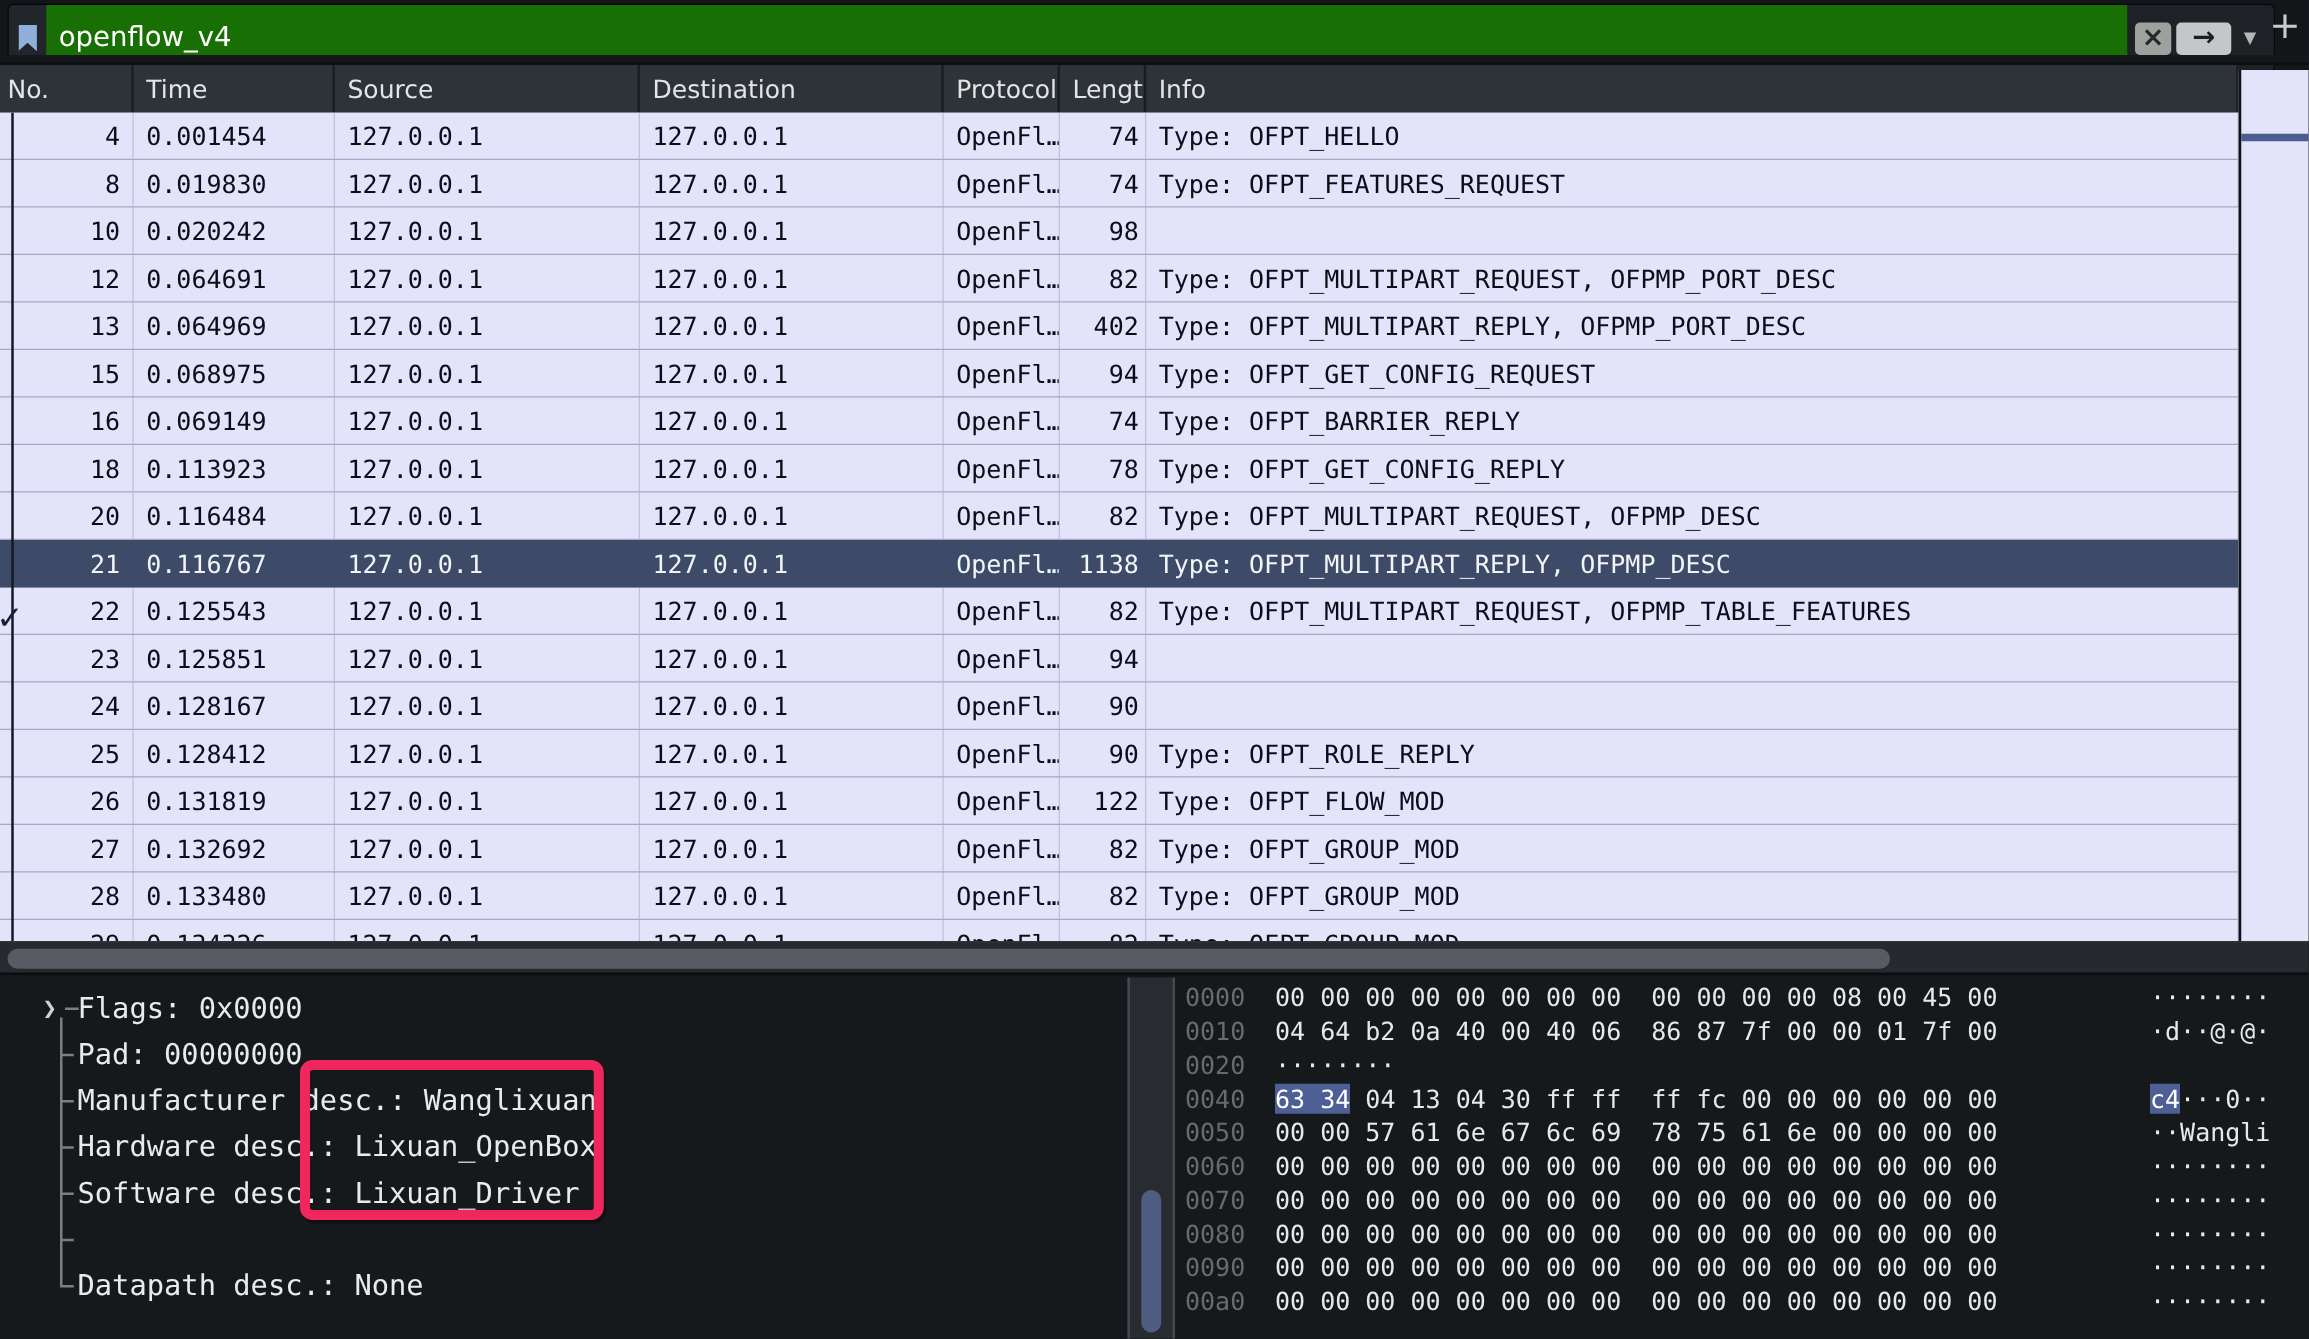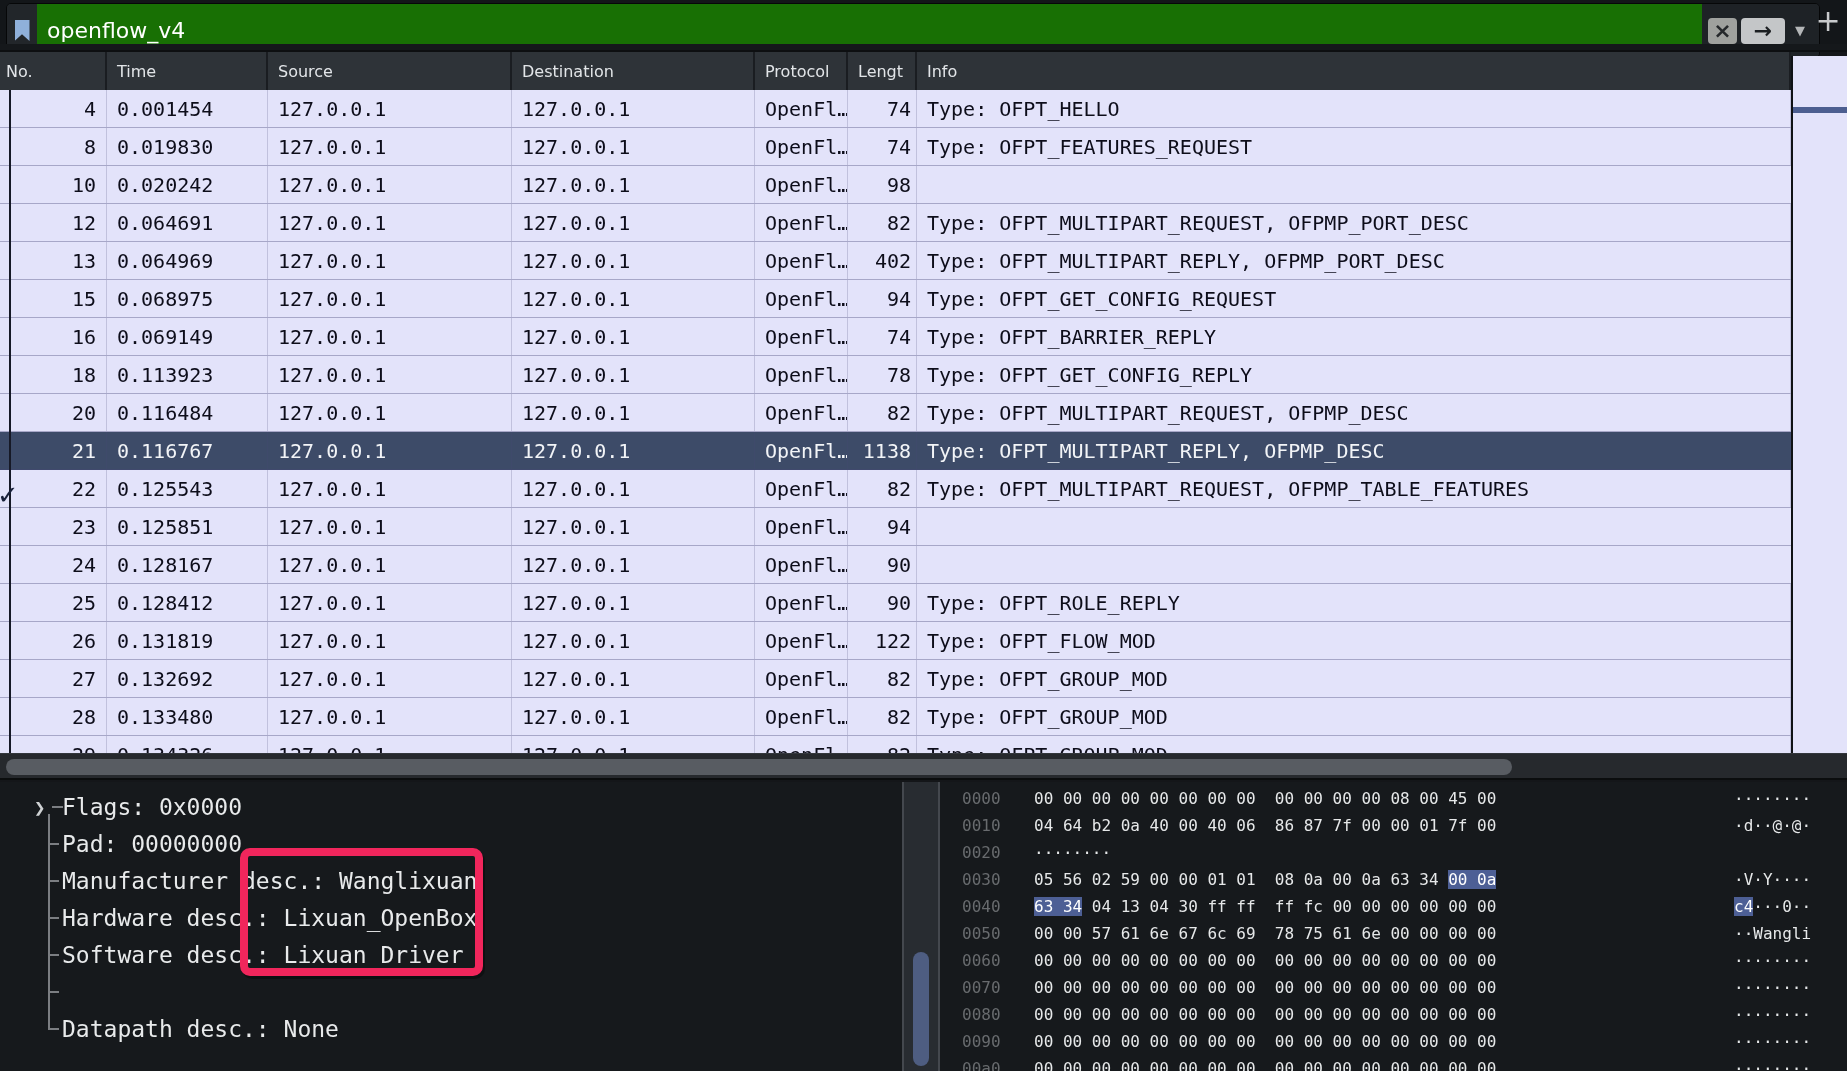--- a/index.html
+++ b/index.html
@@ -22,21 +22,21 @@
   .fbtn-clear { background:#9fa19e; color:#25282b; font-size:22px; }
   .fbtn-apply { background:#c4c6c8; color:#1c1f22; width:44px; font-size:22px; }
   .fbtn-caret { color:#b4b6b8; font-size:13px; width:22px; }
   .plus-btn { position:absolute; right:4px; top:6px; width:30px; height:32px; color:#c8cacc;
     font-size:30px; line-height:30px; text-align:center; cursor:pointer; }
 
   
   .list-divider { position:absolute; left:0; top:44px; width:1847px; height:8px; background:#15181b; border-bottom:2px solid #0d0f11; }
   .packet-table { position:absolute; left:0; top:52px; width:1791px; height:701px; overflow:hidden; }
   .pt-header { display:grid; grid-template-columns:107px 161px 244px 243px 93px 69px 874px;
-    height:38px; background:#2e3338; color:#e2e5e8; font-size:16px; }
+    height:38px; background:#2e3338; color:#e2e5e8; font-size:20px; }
   .pt-header .hcell { display:flex; align-items:center; padding-left:10px; border-right:2px solid #1a1d21;
     white-space:nowrap; overflow:hidden; }
   .pt-header .hcell:first-child { padding-left:6px; }
   .pt-rows { position:relative; height:663px; background:#e3e3fa; overflow:hidden;
     font-family:"DejaVu Sans Mono", monospace; font-size:20px; color:#0d0d1a; }
   .prow { display:grid; grid-template-columns:107px 161px 244px 243px 93px 69px 874px; height:38px;
     border-bottom:1px solid rgba(72,72,118,0.38); cursor:default; }
   .prow .cell { display:flex; align-items:center; padding-left:10px; white-space:nowrap; overflow:hidden;
     border-right:1px solid rgba(72,72,118,0.22); }
   .prow .c-no  { justify-content:flex-end; padding-right:10px; padding-left:0; }
@@ -64,21 +64,21 @@
   .tree-v { position:absolute; left:48px; width:2px; background:#7b7e82; }
   .tree-h { position:absolute; width:11px; height:2px; background:#7b7e82; }
   .annotation-box { position:absolute; left:240px; top:66px; width:243px; height:128px;
     border:8px solid #f1265c; border-radius:10px; box-shadow:2px 3px 0 rgba(0,0,0,0.35); }
 
   .mid-scrollbar { position:absolute; left:902px; top:0; width:38px; height:289px; background:#282c31;
     border-left:2px solid #44484e; border-right:2px solid #44484e; }
   .mid-thumb { position:absolute; left:9px; top:170px; width:16px; height:114px; background:#4e5d81; border-radius:8px; }
 
   .hex-pane { position:absolute; left:940px; top:0; width:907px; height:289px; overflow:hidden;
-    font-family:"DejaVu Sans Mono", monospace; font-size:16px;padding-left:14px; }
+    font-family:"DejaVu Sans Mono", monospace; font-size:20px; }
   .hrow { display:flex; height:27px; line-height:27px; white-space:pre; cursor:default; }
   .h-off { width:80px; padding-left:8px; color:#686b6e; }
   .h-bytes { width:700px; color:#e6e8e9; }
   .h-ascii { color:#e6e8e9; overflow:hidden; }
   .hl { background:#4d5f95; color:#ffffff; }
 </style>
 </head>
 <body>
 
 <div id="app">
@@ -315,21 +315,20 @@
       </div>
 
     <div class="mid-scrollbar">
       <div class="mid-thumb"></div>
     </div>
 
     <div class="hex-pane" id="hex-pane" style="padding-top: 3px;">
         <div class="hrow"><span class="h-off">0000</span><span class="h-bytes"><span>00 00 00 00 00 00 00 00  00 00 00 00 08 00 45 00</span></span><span class="h-ascii"><span>········</span></span></div>
         <div class="hrow"><span class="h-off">0010</span><span class="h-bytes"><span>04 64 b2 0a 40 00 40 06  86 87 7f 00 00 01 7f 00</span></span><span class="h-ascii"><span>·d··@·@·</span></span></div>
         <div class="hrow"><span class="h-off">0020</span><span class="h-ascii"><span>········</span></span></div>
-        <div class="hrow"><span class="h-off">0030</span><span class="h-bytes"><span>05 56 02 59 00 00 01 01  08 0a 00 0a 63 34 </span><span class="hl">00 0a</span></span><span class="h-ascii"><span>·V·Y····</span></span></div>
         <div class="hrow"><span class="h-off">0040</span><span class="h-bytes"><span class="hl">63 34</span><span> 04 13 04 30 ff ff  ff fc 00 00 00 00 00 00</span></span><span class="h-ascii"><span class="hl">c4</span><span>···0··</span></span></div>
         <div class="hrow"><span class="h-off">0050</span><span class="h-bytes"><span>00 00 57 61 6e 67 6c 69  78 75 61 6e 00 00 00 00</span></span><span class="h-ascii"><span>··Wangli</span></span></div>
         <div class="hrow"><span class="h-off">0060</span><span class="h-bytes"><span>00 00 00 00 00 00 00 00  00 00 00 00 00 00 00 00</span></span><span class="h-ascii"><span>········</span></span></div>
         <div class="hrow"><span class="h-off">0070</span><span class="h-bytes"><span>00 00 00 00 00 00 00 00  00 00 00 00 00 00 00 00</span></span><span class="h-ascii"><span>········</span></span></div>
         <div class="hrow"><span class="h-off">0080</span><span class="h-bytes"><span>00 00 00 00 00 00 00 00  00 00 00 00 00 00 00 00</span></span><span class="h-ascii"><span>········</span></span></div>
         <div class="hrow"><span class="h-off">0090</span><span class="h-bytes"><span>00 00 00 00 00 00 00 00  00 00 00 00 00 00 00 00</span></span><span class="h-ascii"><span>········</span></span></div>
         <div class="hrow"><span class="h-off">00a0</span><span class="h-bytes"><span>00 00 00 00 00 00 00 00  00 00 00 00 00 00 00 00</span></span><span class="h-ascii"><span>········</span></span></div>
       </div>
   </div>
 

